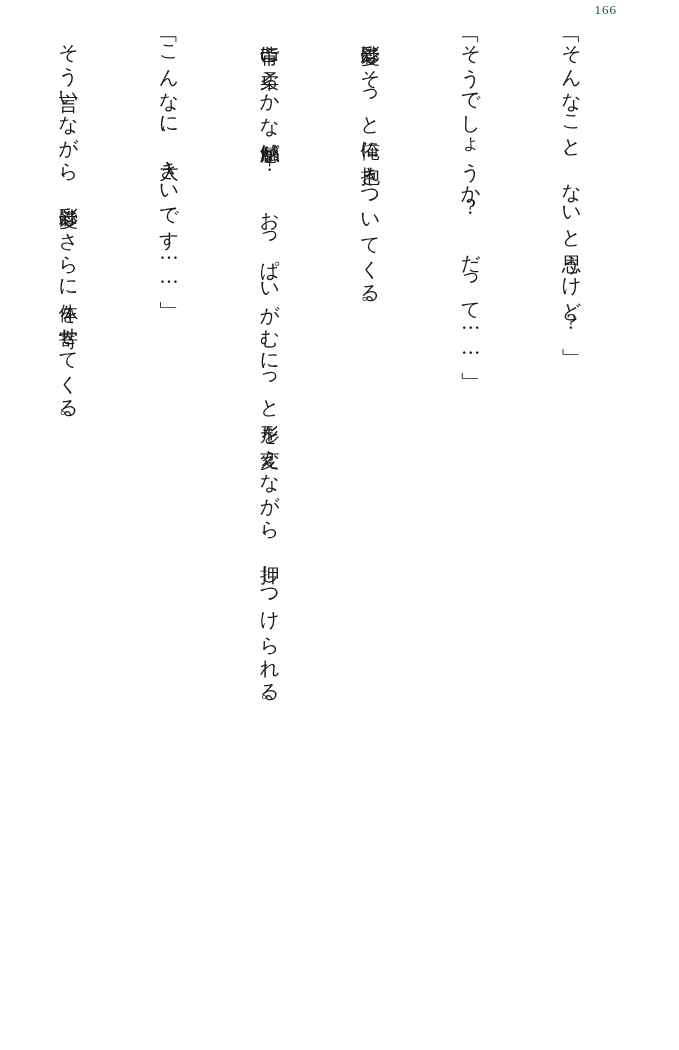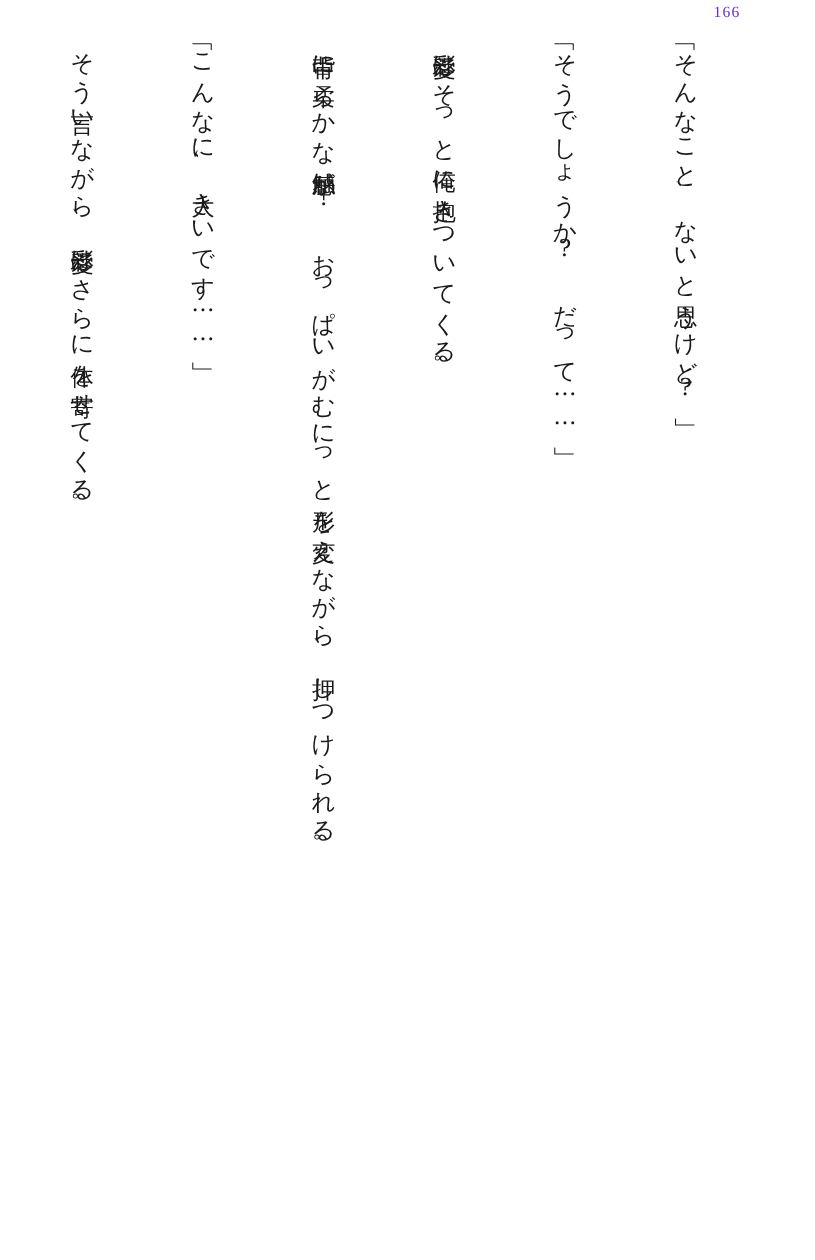--- a/index.html
+++ b/index.html
@@ -15,21 +15,21 @@
     overflow: hidden;
     font-family: "DejaVu Serif", "Liberation Serif", serif;
     color: #1a1a1a;
   }
   .page-number {
     position: absolute;
     top: 2px;
     right: 62px;
     font-size: 13px;
     letter-spacing: 1px;
-    color: #6d28d9;
+    color: #14532d;
     font-family: "Liberation Serif", serif;
   }
   .vtext {
     position: absolute;
     top: 30px;
     right: 24px;
     bottom: 18px;
     left: 20px;
     writing-mode: vertical-rl;
     text-orientation: upright;

